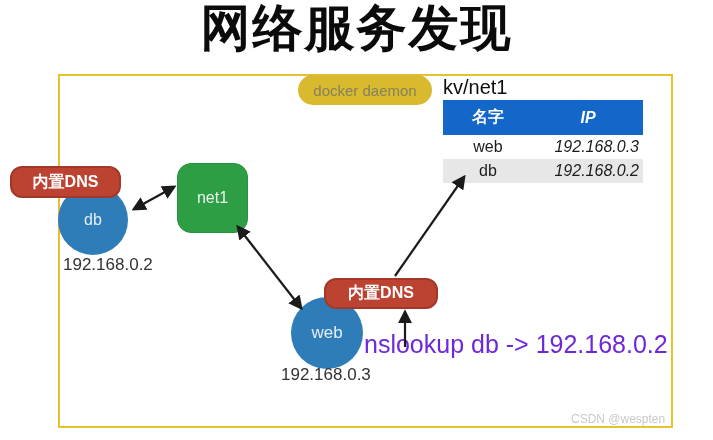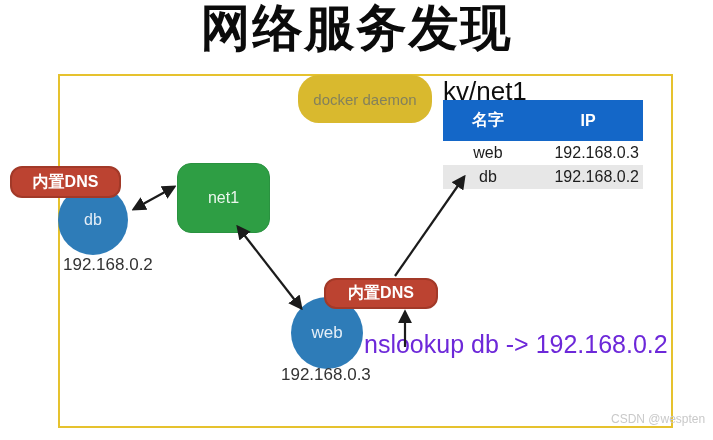--- a/index.html
+++ b/index.html
@@ -36,59 +36,59 @@
     border: 2px solid #E6C22E;
     box-sizing: border-box;
     background: #ffffff;
     z-index: 0;
   }
   .docker-box {
     position: absolute;
     left: 298px;
     top: 75px;
     width: 134px;
-    height: 48px;
+    height: 30px;
     background: #D9B92E;
     display: flex;
     align-items: center;
     justify-content: center;
     font-size: 15px;
     color: #84815C;
     z-index: 2;
     border-radius: 21px;
   }
   .kv-title {
     position: absolute;
     left: 443px;
     top: 76px;
-    font-size: 26px;
+    font-size: 20px;
     color: #0d0d0d;
     z-index: 2;
   }
   .kv-table {
     position: absolute;
     left: 443px;
     top: 100px;
     width: 200px;
     z-index: 2;
     font-size: 16px;
   }
   .kv-row {
     display: flex;
     align-items: center;
     height: 24px;
   }
   .kv-header {
-    height: 41px;
+    height: 35px;
     background: #1467C8;
     color: #ffffff;
     font-weight: bold;
   }
   .kv-row .c1 { width: 90px; text-align: center; }
-  .kv-row .c2 { flex: 1; text-align: center; }
+  .kv-row .c2 { flex: 1; text-align: center; font-style: italic; }
   .kv-row.body-row .c2 { text-align: right; padding-right: 4px; }
   .kv-row.body-row { color: #1c1c1c; }
   .row-alt { background: #E7E7E7; }
   .dns-box {
     position: absolute;
     background: #BC4331;
     border: 2px solid #A23928;
     border-radius: 12px;
     box-sizing: border-box;
     display: flex;
@@ -111,21 +111,21 @@
     color: #E4EEF7;
     font-size: 16px;
     z-index: 1;
   }
   #node-db  { left: 58px;  top: 185px; width: 70px; height: 70px; }
   #node-web { left: 291px; top: 297px; width: 72px; height: 72px; font-size: 17px; }
   .net-box {
     position: absolute;
     left: 177px;
     top: 163px;
-    width: 93px;
+    width: 71px;
     height: 70px;
     background: #2E9E44;
     border: 1px solid #2A9240;
     box-sizing: border-box;
     border-radius: 14px;
     display: flex;
     align-items: center;
     justify-content: center;
     color: #EAF6ED;
     font-size: 16px;
@@ -143,21 +143,21 @@
     position: absolute;
     left: 364px;
     top: 330px;
     font-size: 25px;
     color: #6d28d9;
     z-index: 2;
     white-space: nowrap;
   }
   .watermark {
     position: absolute;
-    left: 611px;
+    left: 571px;
     top: 412px;
     font-size: 12px;
     color: #C9C9C9;
     z-index: 4;
     white-space: nowrap;
   }
   #arrow-layer {
     position: absolute;
     left: 0;
     top: 0;

